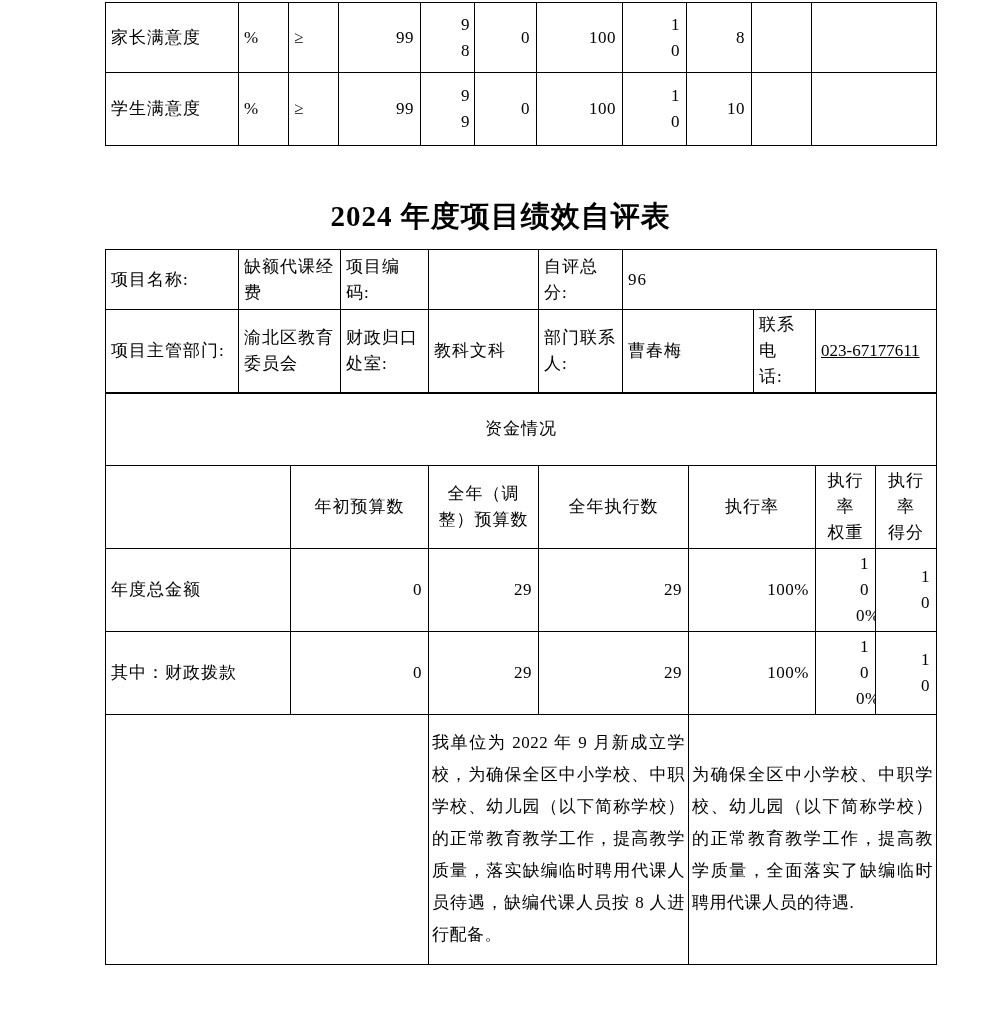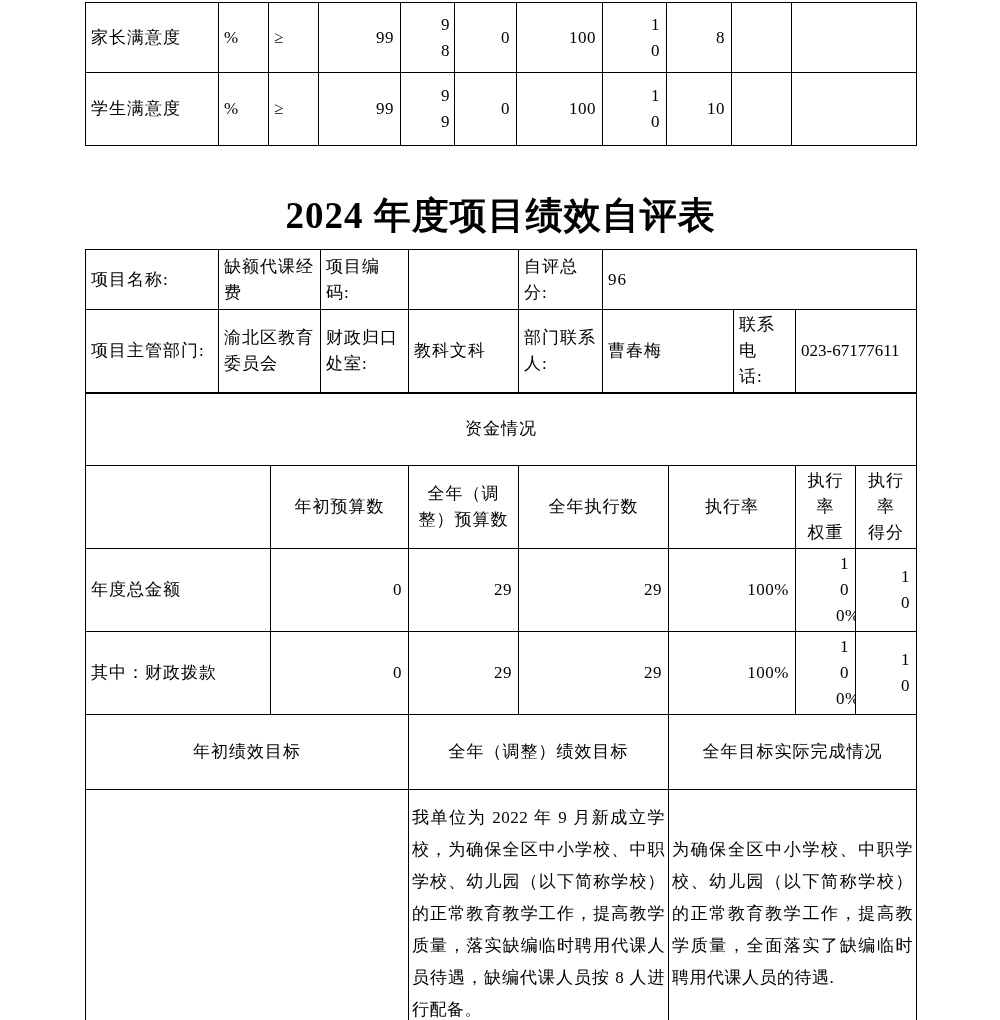--- a/index.html
+++ b/index.html
@@ -15,52 +15,53 @@
   .doc {
     position: absolute;
     left: 85px;
     top: 2px;
     width: 831px;
   }
   table {
     border-collapse: collapse;
     table-layout: fixed;
     width: 831px;
+    margin-left: 20px;
   }
   td {
     border: 1px solid #000000;
     padding: 2px 4px;
     font-size: 17px;
     letter-spacing: 1px;
     line-height: 26px;
     vertical-align: middle;
     white-space: pre-line;
     word-break: break-all;
     overflow: hidden;
     box-sizing: border-box;
   }
   .lft { text-align: left; padding-left: 5px; }
   .num { text-align: right; padding-right: 6px; letter-spacing: 0.5px; padding-left: 40px; }
   .ctr { text-align: center; }
-  .nowrapcell { white-space: nowrap; letter-spacing: 0; }
+  .nowrapcell { white-space: nowrap; letter-spacing: 0; text-decoration: underline; }
   .thick td { border-bottom-width: 2px; }
   .para {
     text-align: justify;
     line-height: 32px;
     letter-spacing: 0.5px;
     padding: 2px 3px;
   }
   .title-wrap {
     height: 103px;
     box-sizing: border-box;
     padding-top: 55px;
     text-align: center;
   }
   .title-text {
-    font-size: 37px;
+    font-size: 29px;
     font-weight: bold;
     letter-spacing: 1px;
     line-height: 30px;
   }
 </style>
 </head>
 <body>
 
 <div class="doc">
 
@@ -186,25 +187,20 @@
         <td class="lft" colspan="2">其中：财政拨款</td>
         <td class="num" colspan="2">0</td>
         <td class="num">29</td>
         <td class="num" colspan="2">29</td>
         <td class="num" colspan="2">100%</td>
         <td class="num">100%</td>
         <td class="num">10</td>
       </tr>
 
 
-      <tr style="height:75px">
-        <td class="ctr" colspan="4">年初绩效目标</td>
-        <td class="ctr" colspan="3">全年（调整）绩效目标</td>
-        <td class="ctr" colspan="4">全年目标实际完成情况</td>
-      </tr>
 
       <tr style="height:250px">
         <td class="lft" colspan="4"></td>
         <td class="para" colspan="3">我单位为 2022 年 9 月新成立学校，为确保全区中小学校、中职学校、幼儿园（以下简称学校）的正常教育教学工作，提高教学质量，落实缺编临时聘用代课人员待遇，缺编代课人员按 8 人进行配备。</td>
         <td class="para" colspan="4">为确保全区中小学校、中职学校、幼儿园（以下简称学校）的正常教育教学工作，提高教学质量，全面落实了缺编临时聘用代课人员的待遇.</td>
       </tr>
     </tbody>
   </table>
 
 </div>

